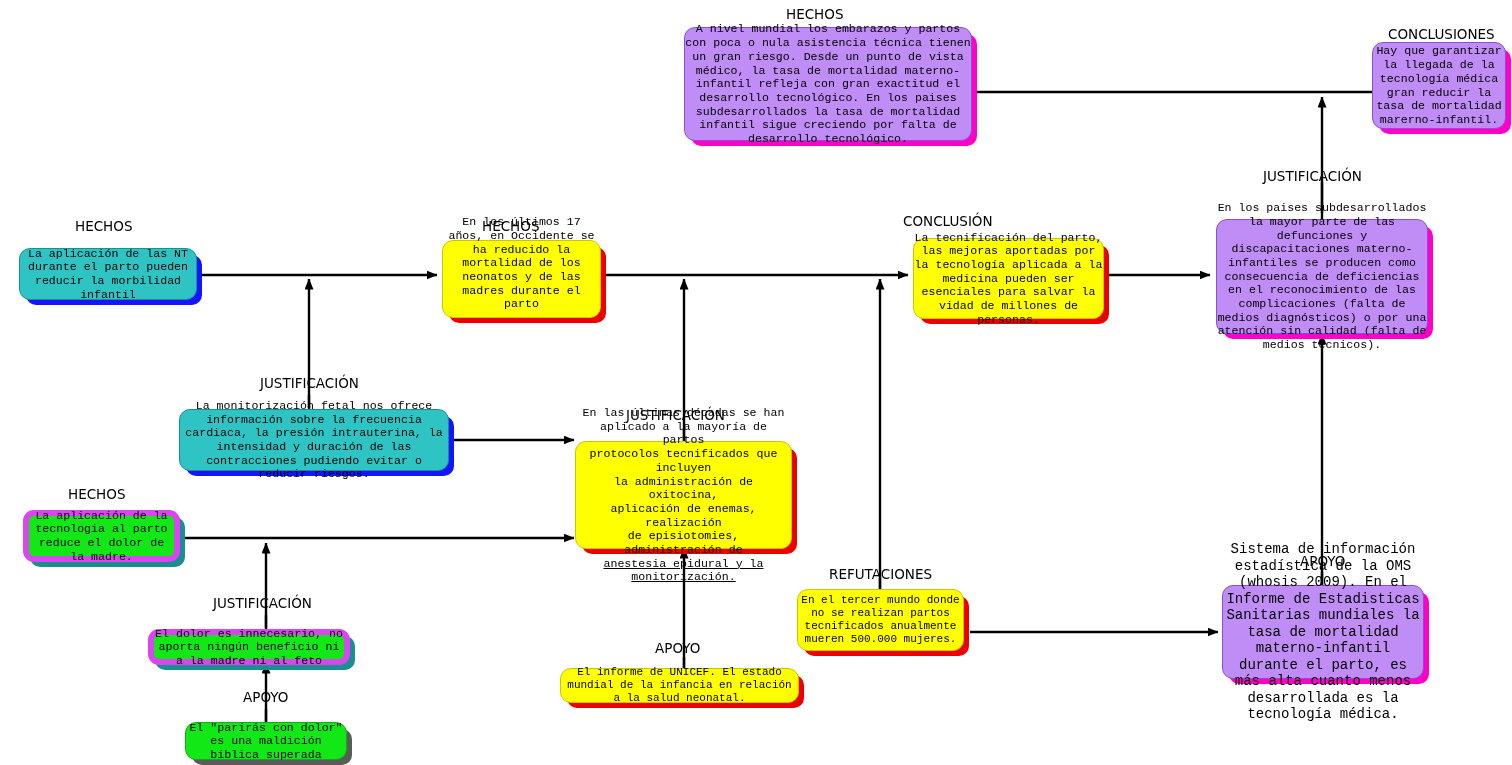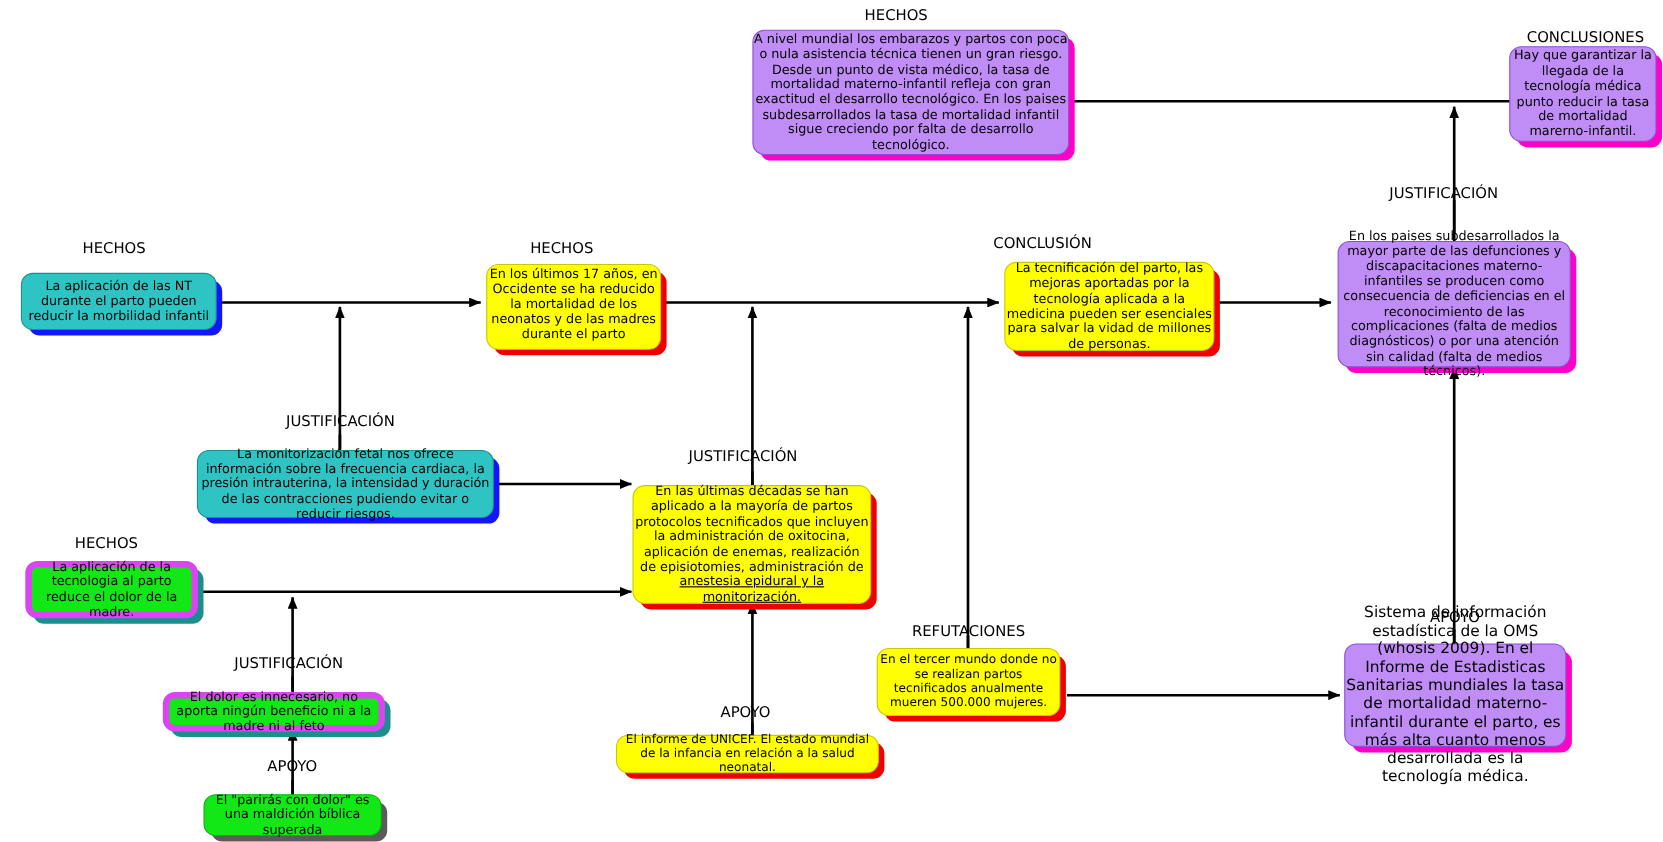--- a/index.html
+++ b/index.html
@@ -3,21 +3,21 @@
 <meta charset="utf-8">
 <style>
   html,body{margin:0;padding:0;background:#ffffff;}
   body{width:1512px;height:765px;position:relative;overflow:hidden;
        font-family:"DejaVu Sans","Liberation Sans",sans-serif;}
   #canvas{position:absolute;left:0;top:0;width:1512px;height:765px;}
   svg.lines{position:absolute;left:0;top:0;width:1512px;height:765px;pointer-events:none;}
 
   .node{position:absolute;box-sizing:border-box;border-radius:11px;
         display:flex;align-items:center;justify-content:center;text-align:center;
-        color:#000;line-height:1.18;padding:6px 0;z-index:3;}
+        color:#000;line-height:1.18;padding:6px 0;z-index:3;font-family:Liberation Mono, monospace;}
   .node .txt{display:block;width:100%;}
 
   
   .v-purple{background:#c08cf5;border:1px solid #8a4fd6;
             box-shadow:6px 6px 0 -1px #ff00c8;}
   .v-yellow{background:#ffff00;border:1px solid #c8c800;
             box-shadow:6px 6px 0 -1px #ef0000;}
   .v-cyan{background:#2fc4c4;border:1px solid #1b8f8f;
             box-shadow:6px 6px 0 -1px #1414ff;}
   .v-green{background:#13e817;border:6px solid #d946ef;
@@ -99,21 +99,21 @@
   <div class="caption" style="left:243px;top:689px;">APOYO</div>
   <div class="caption" style="left:655px;top:640px;">APOYO</div>
   <div class="caption" style="left:829px;top:566px;">REFUTACIONES</div>
   <div class="caption" style="left:1300px;top:553px;">APOYO</div>
 
   <div class="node v-purple" style="left:684px;top:27px;width:288px;height:114px;font-size:11.6px;">
     <span class="txt">A nivel mundial los embarazos y partos con poca o nula asistencia técnica tienen un gran riesgo. Desde un punto de vista médico, la tasa de mortalidad materno-infantil refleja con gran exactitud el desarrollo tecnológico. En los paises subdesarrollados la tasa de mortalidad infantil sigue creciendo por falta de desarrollo tecnológico.</span>
   </div>
 
   <div class="node v-purple" style="left:1372px;top:42px;width:134px;height:87px;font-size:11.6px;">
-    <span class="txt">Hay que garantizar la llegada de la tecnología médica punto reducir la tasa de mortalidad marerno-infantil.</span>
+    <span class="txt">Hay que garantizar la llegada de la tecnología médica gran reducir la tasa de mortalidad marerno-infantil.</span>
   </div>
 
   <div class="node v-cyan" style="left:19px;top:248px;width:178px;height:52px;font-size:11.6px;">
     <span class="txt">La aplicación de las NT durante el parto pueden reducir la morbilidad infantil</span>
   </div>
 
   <div class="node v-yellow" style="left:442px;top:240px;width:159px;height:78px;font-size:11.6px;align-items:flex-end;">
     <span class="txt">En los últimos 17 años, en Occidente se ha reducido la mortalidad de los neonatos y de las madres durante el parto</span>
   </div>
 

